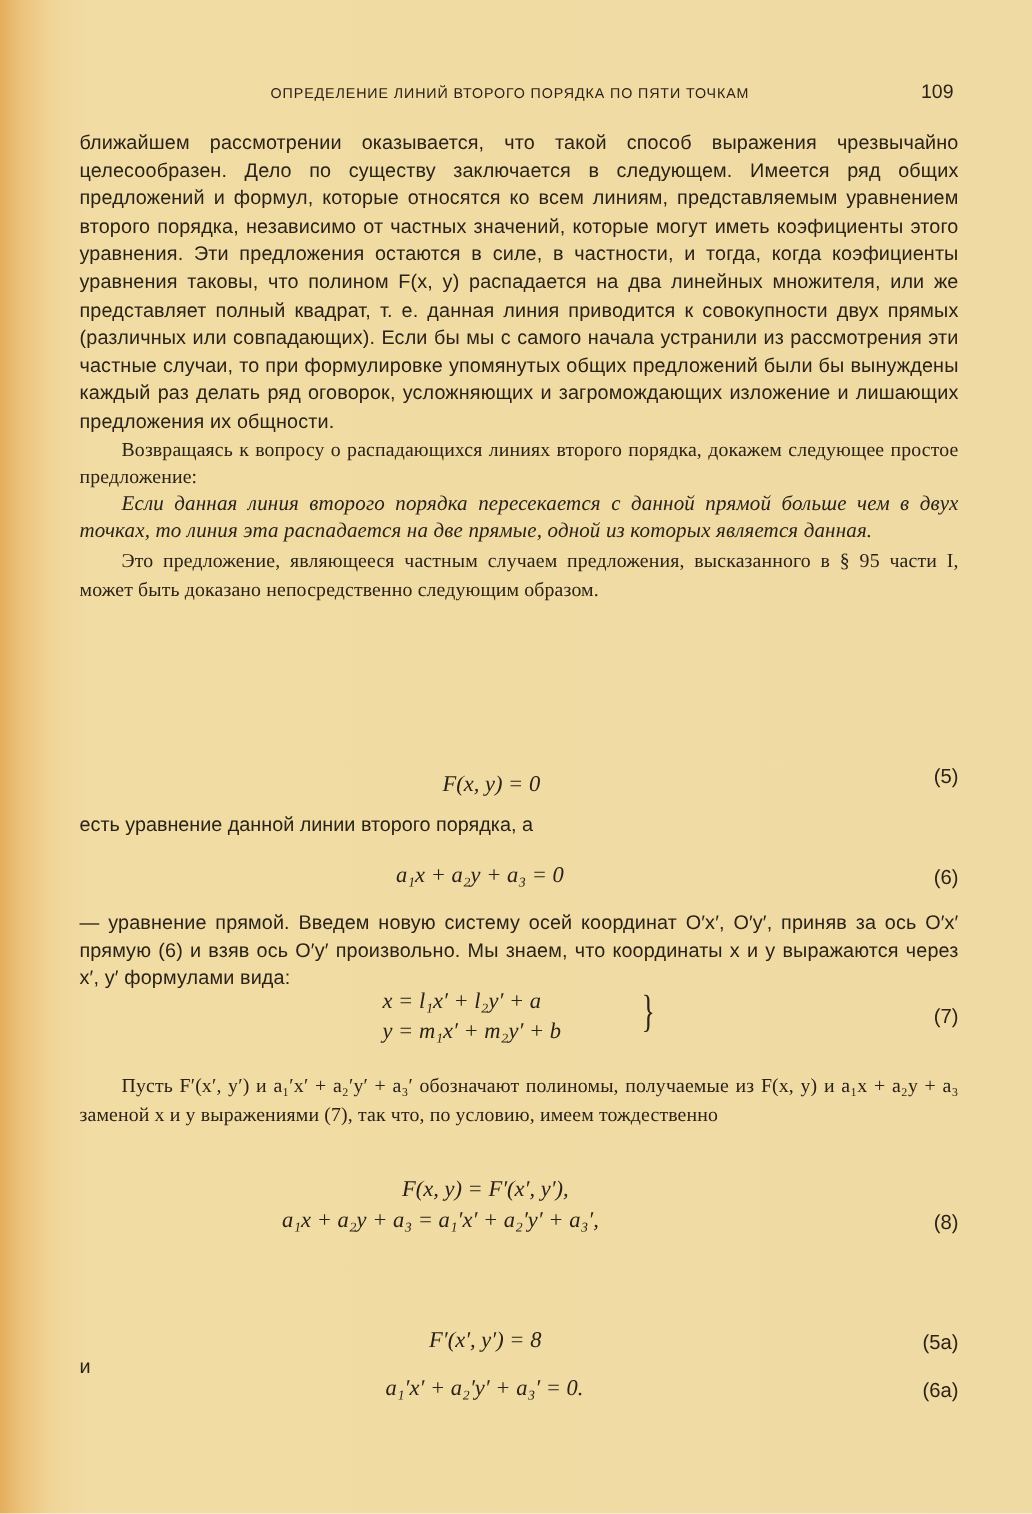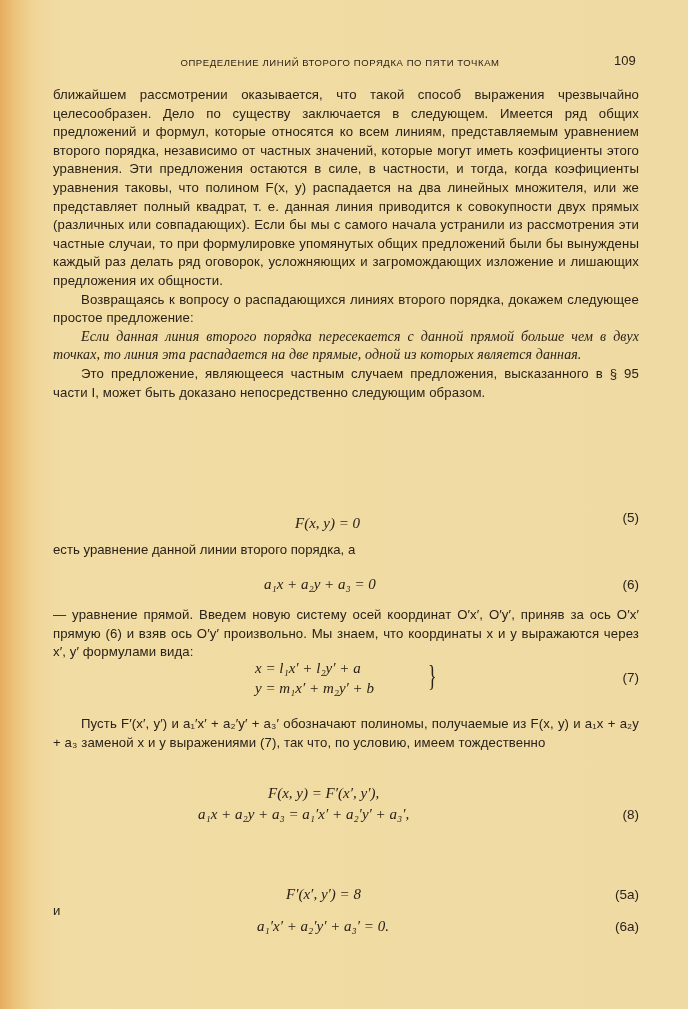--- a/index.html
+++ b/index.html
@@ -19,21 +19,21 @@
     .pagenum {
       position: absolute; top: 53px; left: 614px;
       font-family: "Liberation Sans", sans-serif; font-size: 13px;
     }
     .text {
       position: absolute; left: 53px; width: 586px;
       font-family: "Liberation Sans", sans-serif; font-size: 13.2px;
       line-height: 18.6px; text-align: justify; letter-spacing: 0.1px;
     }
     .text p { margin: 0; text-indent: 0; }
-    .indent { text-indent: 28px !important; }
+    .indent { text-indent: 28px !important; font-family: Liberation Serif, serif; }
     .ital { font-family: "Liberation Serif", serif; font-style: italic; font-size: 14px; }
     .formula {
       position: absolute; font-family: "Liberation Serif", serif; font-style: italic;
       font-size: 15px; white-space: nowrap;
     }
     .eqnum {
       position: absolute; right: 49px; font-family: "Liberation Sans", sans-serif; font-size: 13.5px;
     }
     .brace {
       position: absolute; font-family: "Liberation Serif", serif; font-size: 30px; transform: scaleX(0.6);
@@ -69,21 +69,21 @@
   <div class="formula" style="top:660px; left:255px;">x = l₁x′ + l₂y′ + a</div>
   <div class="formula" style="top:680px; left:255px;">y = m₁x′ + m₂y′ + b</div>
   <div class="brace" style="top:658px; left:425px;">}</div>
   <div class="eqnum" style="top:670px;">(7)</div>
 
   <div class="text" style="top:715px;">
     <p class="indent">Пусть F′(x′, y′) и a₁′x′ + a₂′y′ + a₃′ обозначают полиномы, получаемые из F(x, y) и a₁x + a₂y + a₃ заменой x и y выражениями (7), так что, по условию, имеем тождественно</p>
   </div>
 
   <div class="formula" style="top:785px; left:268px;">F(x, y) = F′(x′, y′),</div>
-  <div class="formula" style="top:806px; left:198px;">a₁x + a₂y + a₃ = a₁′x′ + a₂′y′ + a₃′,</div>
+  <div class="formula" style="top:806px; left:188px;">a₁x + a₂y + a₃ = a₁′x′ + a₂′y′ + a₃′,</div>
   <div class="eqnum" style="top:807px;">(8)</div>
 
 
   <div class="formula" style="top:886px; left:286px;">F′(x′, y′) = 8</div>
   <div class="eqnum" style="top:887px;">(5a)</div>
 
   <div class="line" style="top:902px;">и</div>
 
   <div class="formula" style="top:918px; left:257px;">a₁′x′ + a₂′y′ + a₃′ = 0.</div>
   <div class="eqnum" style="top:919px;">(6a)</div>

